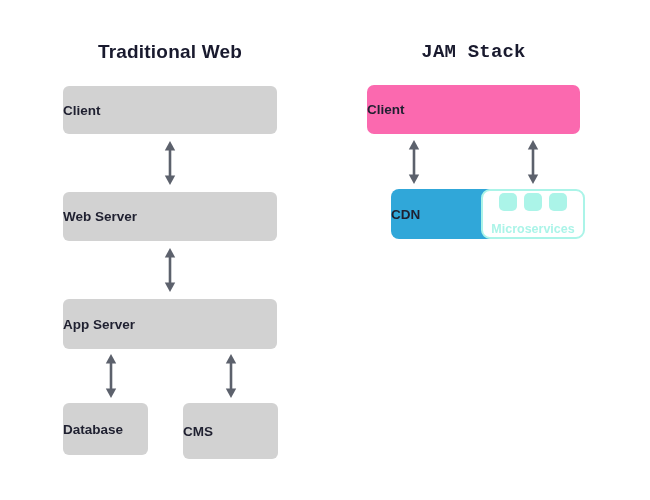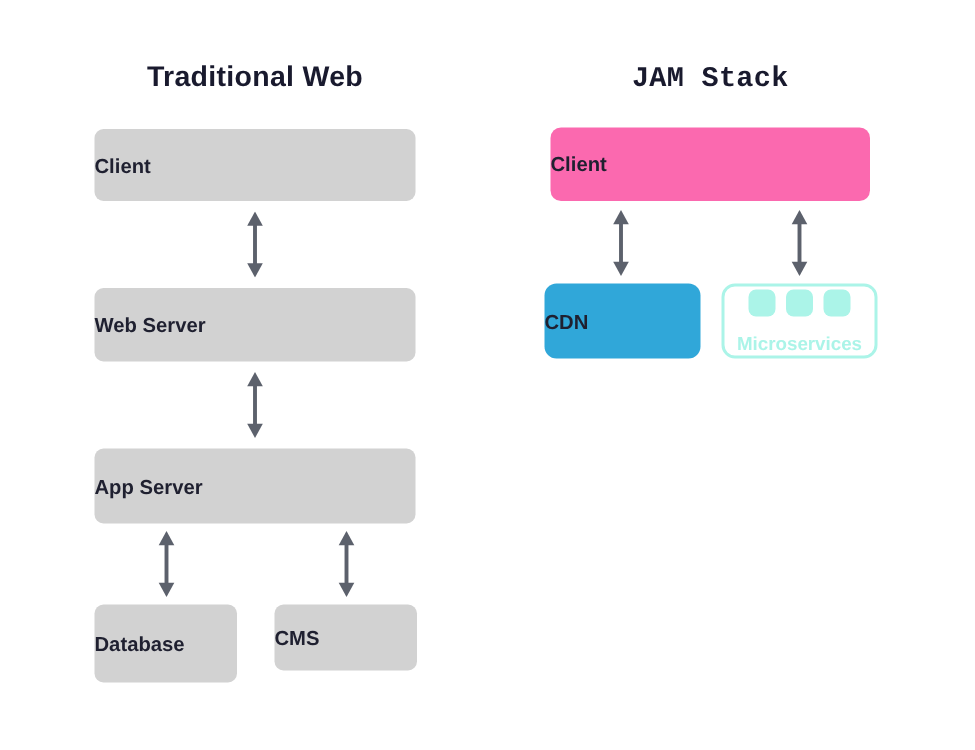--- a/index.html
+++ b/index.html
@@ -32,21 +32,21 @@
     align-items: center;
     justify-content: flex-start;
     border-radius: 6px;
     font-size: 13.5px;
     font-weight: bold;
     color: #1f2030;
     box-sizing: border-box;
   }
   .node.gray { background: #d2d2d2; }
   .node.pink { background: #fb69af; border-radius: 7px; }
-  .node.blue { background: #30a7d9; border-radius: 8px; }
+  .node.blue { background: #30a7d9; border-radius: 8px; margin-left: 28px; }
   .node.outlined {
     background: #ffffff;
     border: 2.5px solid #abf4e8;
     border-radius: 9px;
     flex-direction: column;
     justify-content: center;
     gap: 12px;
     color: #abf4e8;
   }
   .squares-row {
@@ -83,25 +83,25 @@
   </div>
 
   <div class="node gray" style="left:63px; top:192px; width:214px; height:49px;">
     <span>Web Server</span>
   </div>
 
   <div class="node gray" style="left:63px; top:299px; width:214px; height:50px;">
     <span>App Server</span>
   </div>
 
-  <div class="node gray" style="left:63px; top:403px; width:95px; height:52px;">
+  <div class="node gray" style="left:63px; top:403px; width:85px; height:52px;">
     <span>Database</span>
   </div>
 
-  <div class="node gray" style="left:183px; top:403px; width:95px; height:44px;">
+  <div class="node gray" style="left:183px; top:403px; width:95px; height:56px;">
     <span>CMS</span>
   </div>
 
   <div class="node pink" style="left:367px; top:85px; width:213px; height:49px;">
     <span>Client</span>
   </div>
 
   <div class="node blue" style="left:363px; top:189px; width:104px; height:50px;">
     <span>CDN</span>
   </div>

